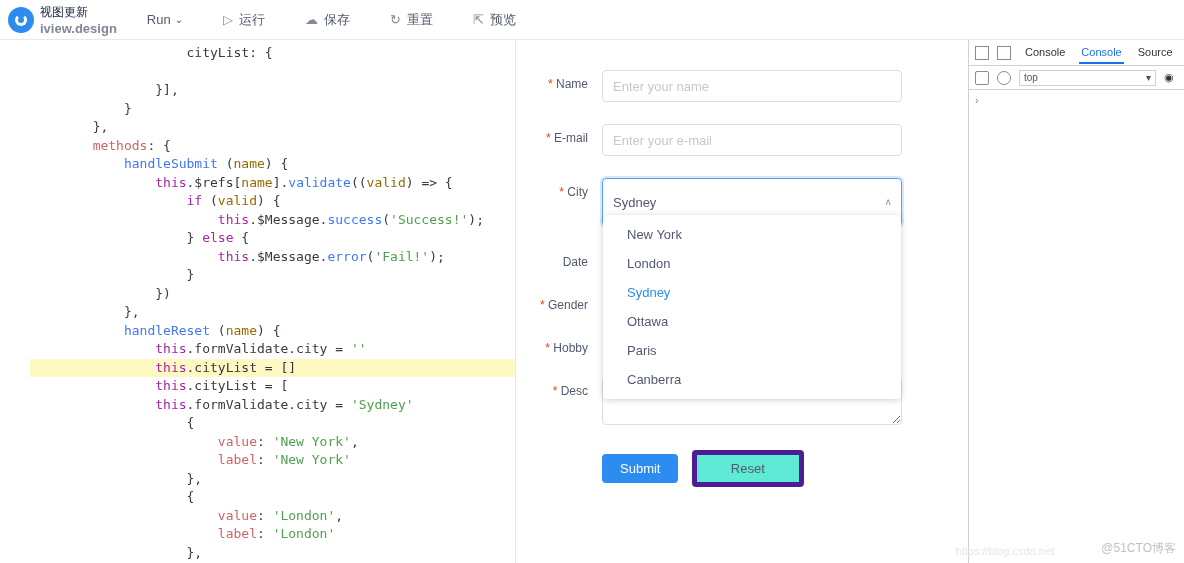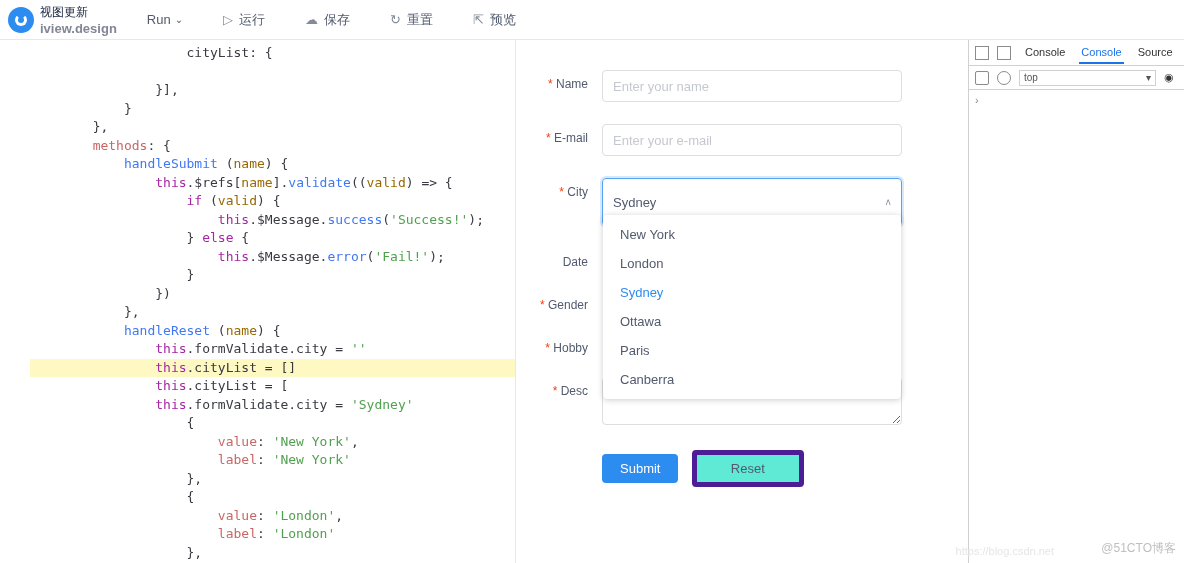--- a/index.html
+++ b/index.html
@@ -28,21 +28,21 @@
 .preview-pane { flex: 1; padding: 30px 14px 10px 14px; overflow: auto; min-width: 0; }
 .form-row { display: flex; align-items: flex-start; margin-bottom: 22px; }
 .f-label { width: 58px; text-align: right; margin-right: 14px; padding-top: 7px; font-size: 12px; color: #515a6e; }
 .req::before { content: "* "; color: #ed4014; }
 .f-ctrl { flex: 1; max-width: 300px; }
 .inp { width: 100%; height: 32px; border: 1px solid #dcdee2; border-radius: 4px; padding: 0 10px; font-size: 13px; color: #515a6e; }
 .inp::placeholder { color: #c5c8ce; }
 .sel { width: 100%; height: 48px; border: 1px solid #57a3f3; border-radius: 4px; padding: 0 10px; display: flex; align-items: center; justify-content: space-between; font-size: 13px; color: #515a6e; position: relative; box-shadow: 0 0 0 2px rgba(45,140,240,.2); }
 .sel-chev { color: #808695; font-size: 10px; }
 .dropdown { position: absolute; top: 36px; left: 0; width: 100%; background: #fff; border-radius: 4px; box-shadow: 0 1px 6px rgba(0,0,0,.2); padding: 5px 0; z-index: 10; }
-.dd-item { padding: 7px 17px; font-size: 13px; color: #515a6e; cursor: pointer; }
+.dd-item { padding: 7px 24px; font-size: 13px; color: #515a6e; cursor: pointer; }
 .dd-item.selected { color: #2d8cf0; }
 .ta { width: 100%; height: 48px; border: 1px solid #dcdee2; border-radius: 4px; padding: 6px 10px; font-size: 13px; resize: both; font-family: inherit; }
 .ta::placeholder { color: #c5c8ce; }
 .btn-row { margin-left: 72px; margin-top: 10px; }
 .btn-p { background: #2d8cf0; color: #fff; border: none; border-radius: 4px; padding: 7px 18px; font-size: 13px; margin-right: 10px; cursor: pointer; }
 .btn-d { background: #5eead4; color: #515a6e; border: 5px solid #4c1d95; border-radius: 4px; padding: 6px 34px; font-size: 13px; cursor: pointer; }
 .devtools { width: 216px; border-left: 1px solid #d0d0d0; display: flex; flex-direction: column; font-size: 11px; color: #333; }
 .dt-iconrow { display: flex; align-items: center; height: 26px; border-bottom: 1px solid #d0d0d0; padding: 0 6px; gap: 8px; }
 .dt-icon { width: 14px; height: 14px; border: 1px solid #6e6e6e; opacity: .8; cursor: pointer; }
 .dt-tabs { display: flex; gap: 12px; margin-left: 4px; }

